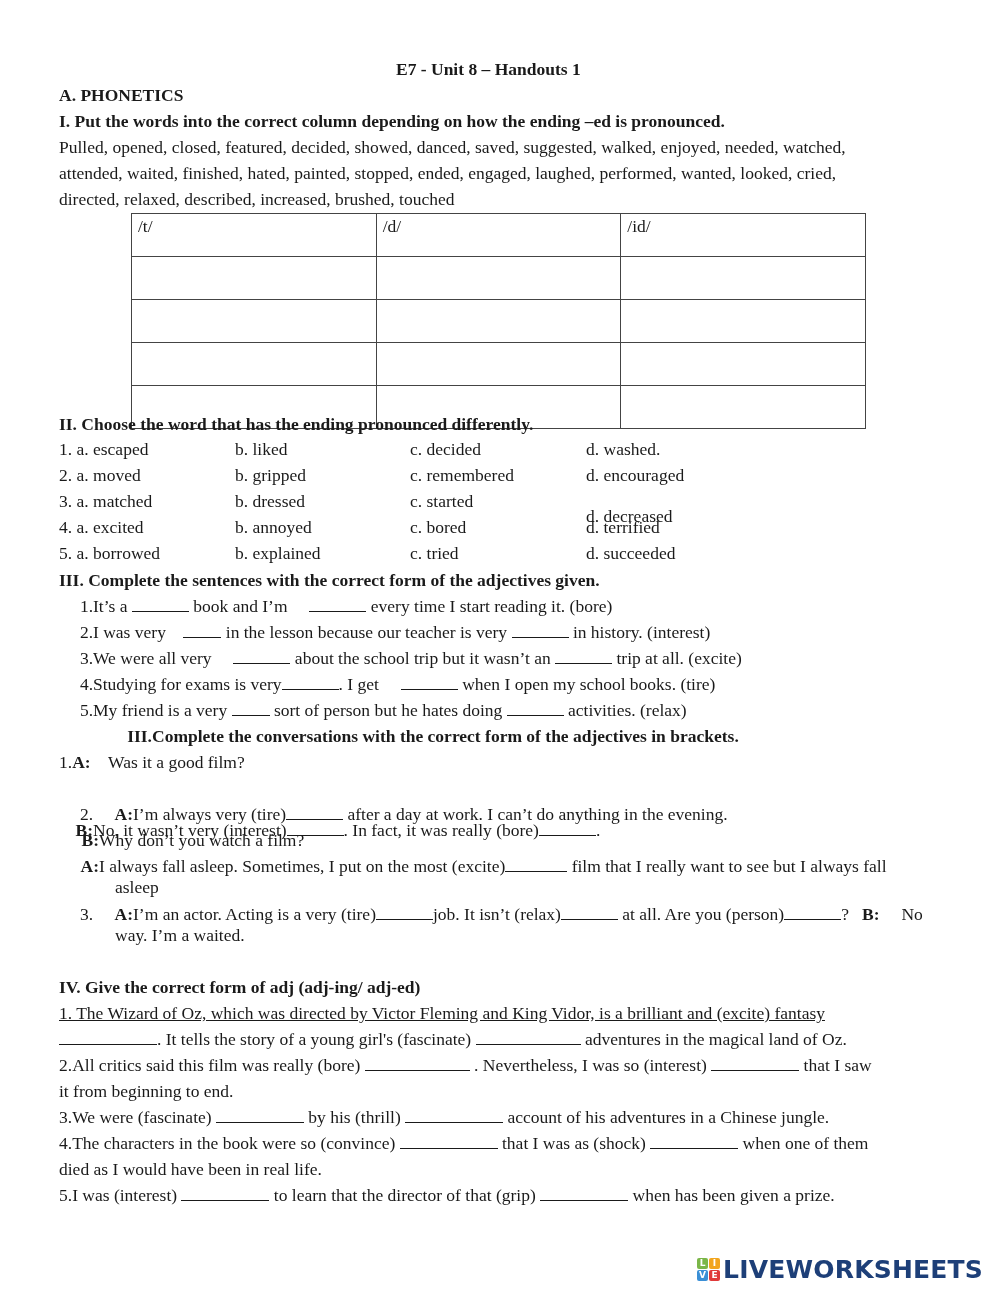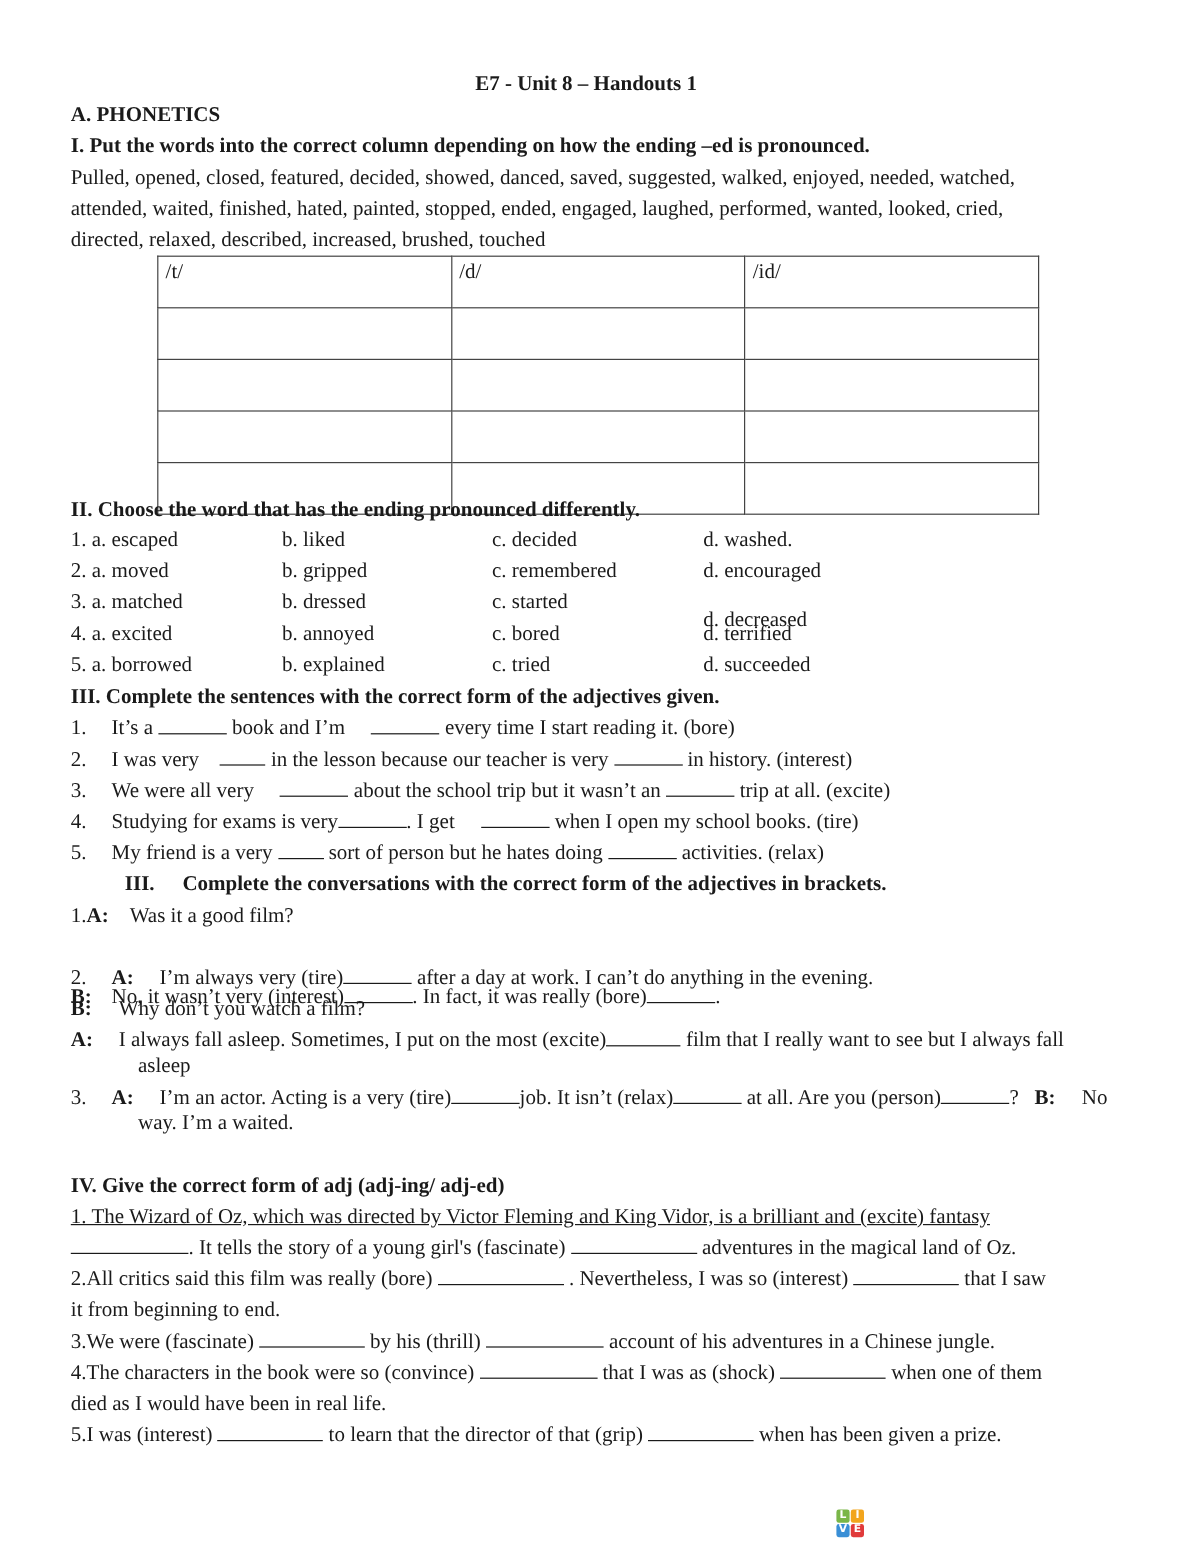--- a/index.html
+++ b/index.html
@@ -2,21 +2,21 @@
 <html><head>
 <meta charset="utf-8">
 <style>
   html, body { margin: 0; padding: 0; background: #ffffff; }
   body {
     width: 1000px; height: 1291px; position: relative; overflow: hidden;
     font-family: "Liberation Serif", "DejaVu Serif", serif;
     color: #1a1a1a; font-size: 17.5px;
   }
   .page { position: absolute; left: 59px; top: 58px; width: 940px; }
-  .line { position: absolute; left: 0; white-space: nowrap; line-height: 22px; }
+  .line { position: absolute; left: 0; white-space: nowrap; line-height: 22px; text-align: right; }
   .b { font-weight: bold; }
   .title { left: 337px; font-weight: bold; font-size: 17.5px; }
   .blank { display: inline-block; border-bottom: 1px solid #1a1a1a; height: 16px; vertical-align: baseline; }
   table.ed {
     position: absolute; left: 72px; top: 155px; width: 735px;
     border-collapse: collapse; table-layout: fixed;
   }
   table.ed td {
     border: 1px solid #444; height: 38px; vertical-align: top; padding: 2px 6px;
     font-size: 17.5px;
@@ -210,13 +210,14 @@
   </div>
 </div>
 
 <div class="logo">
   <div class="logo-box">
     <span style="background:#7ab648;">L</span>
     <span style="background:#f2a51d;">I</span>
     <span style="background:#3a8fd6;">V</span>
     <span style="background:#e03a3a;">E</span>
   </div>
+  <span class="logo-text">LIVEWORKSHEETS</span>
 </div>
 
 </body></html>

